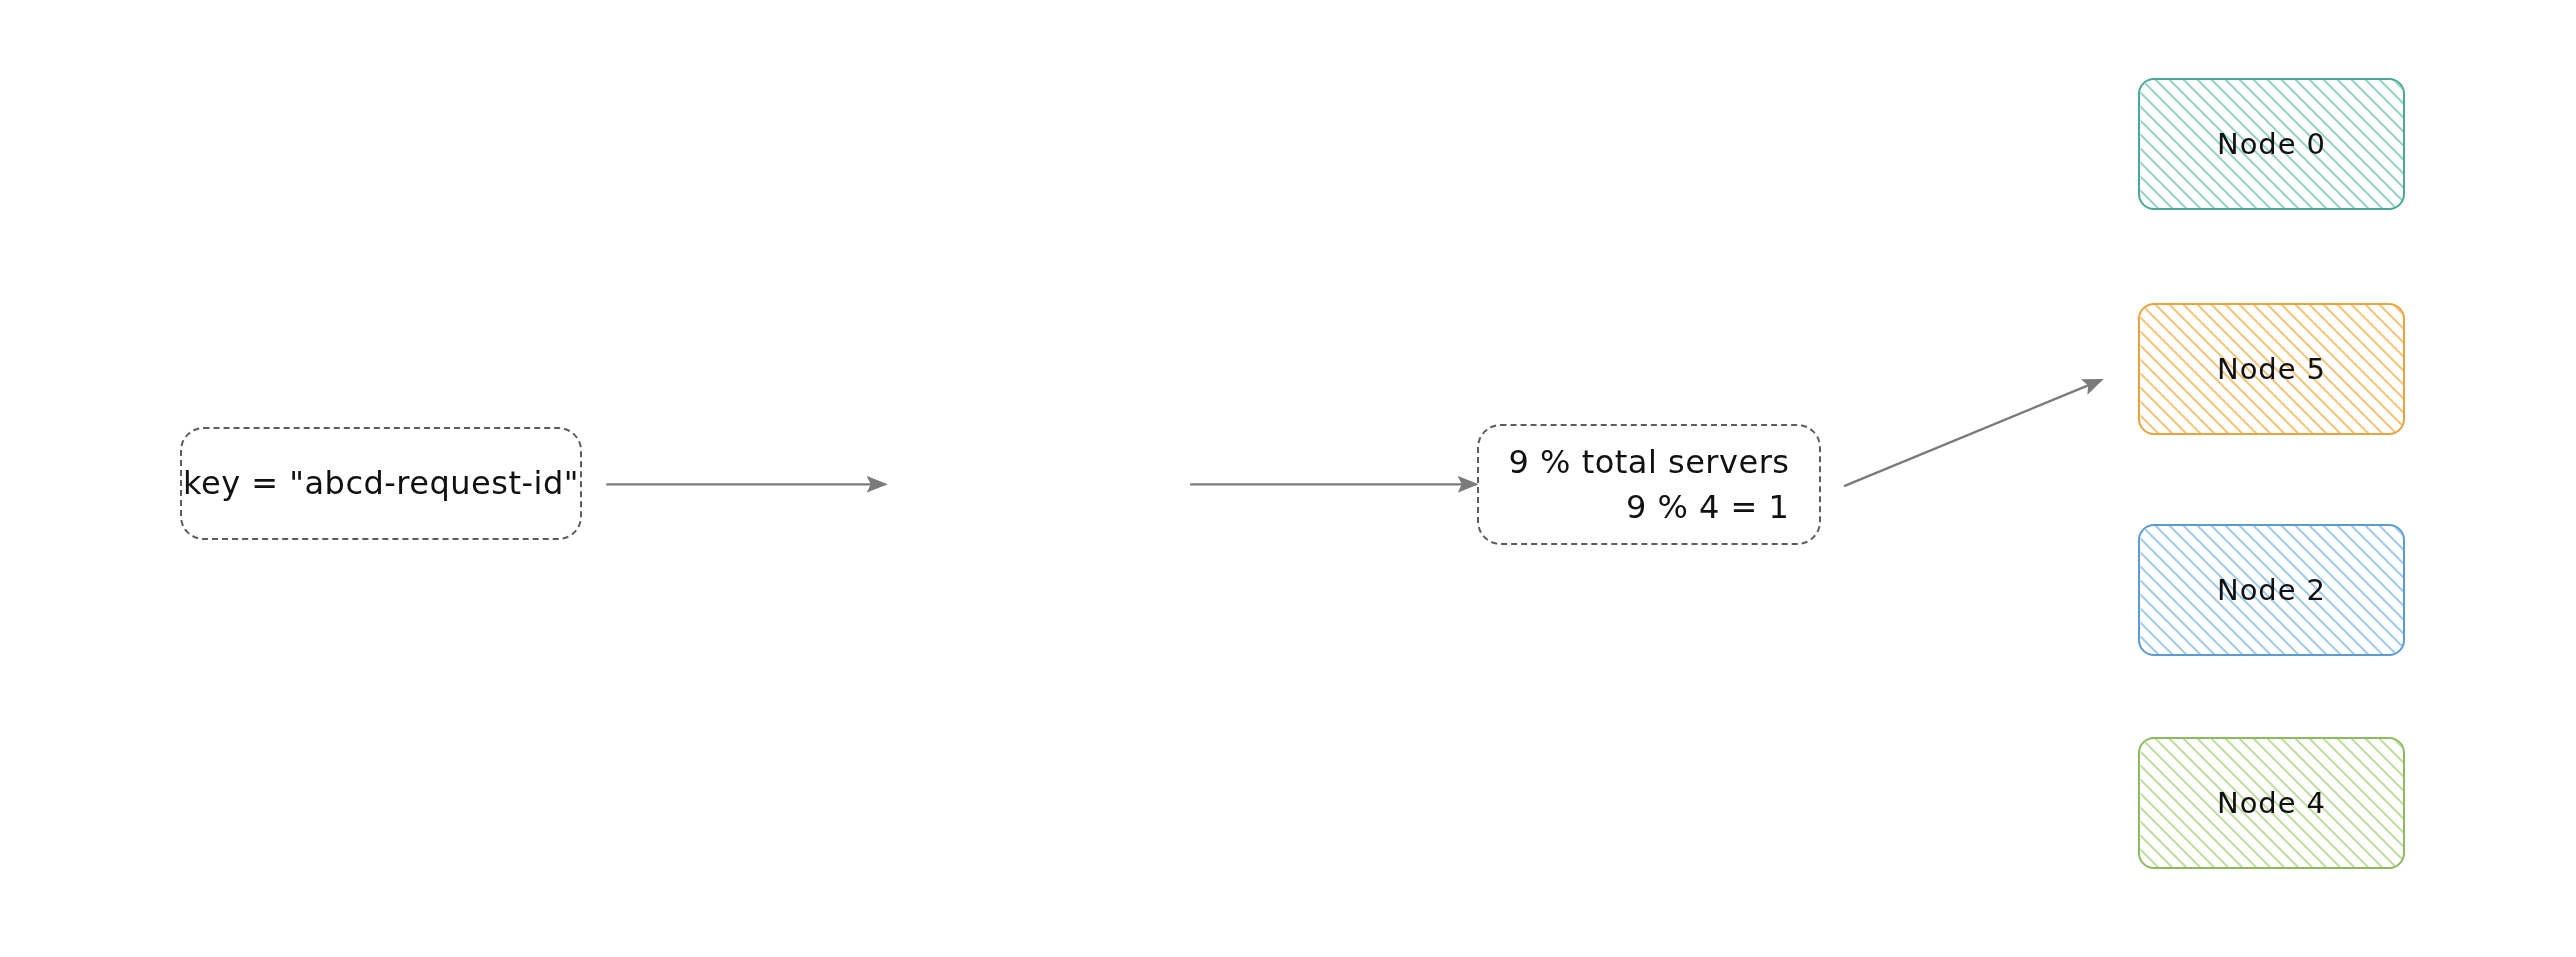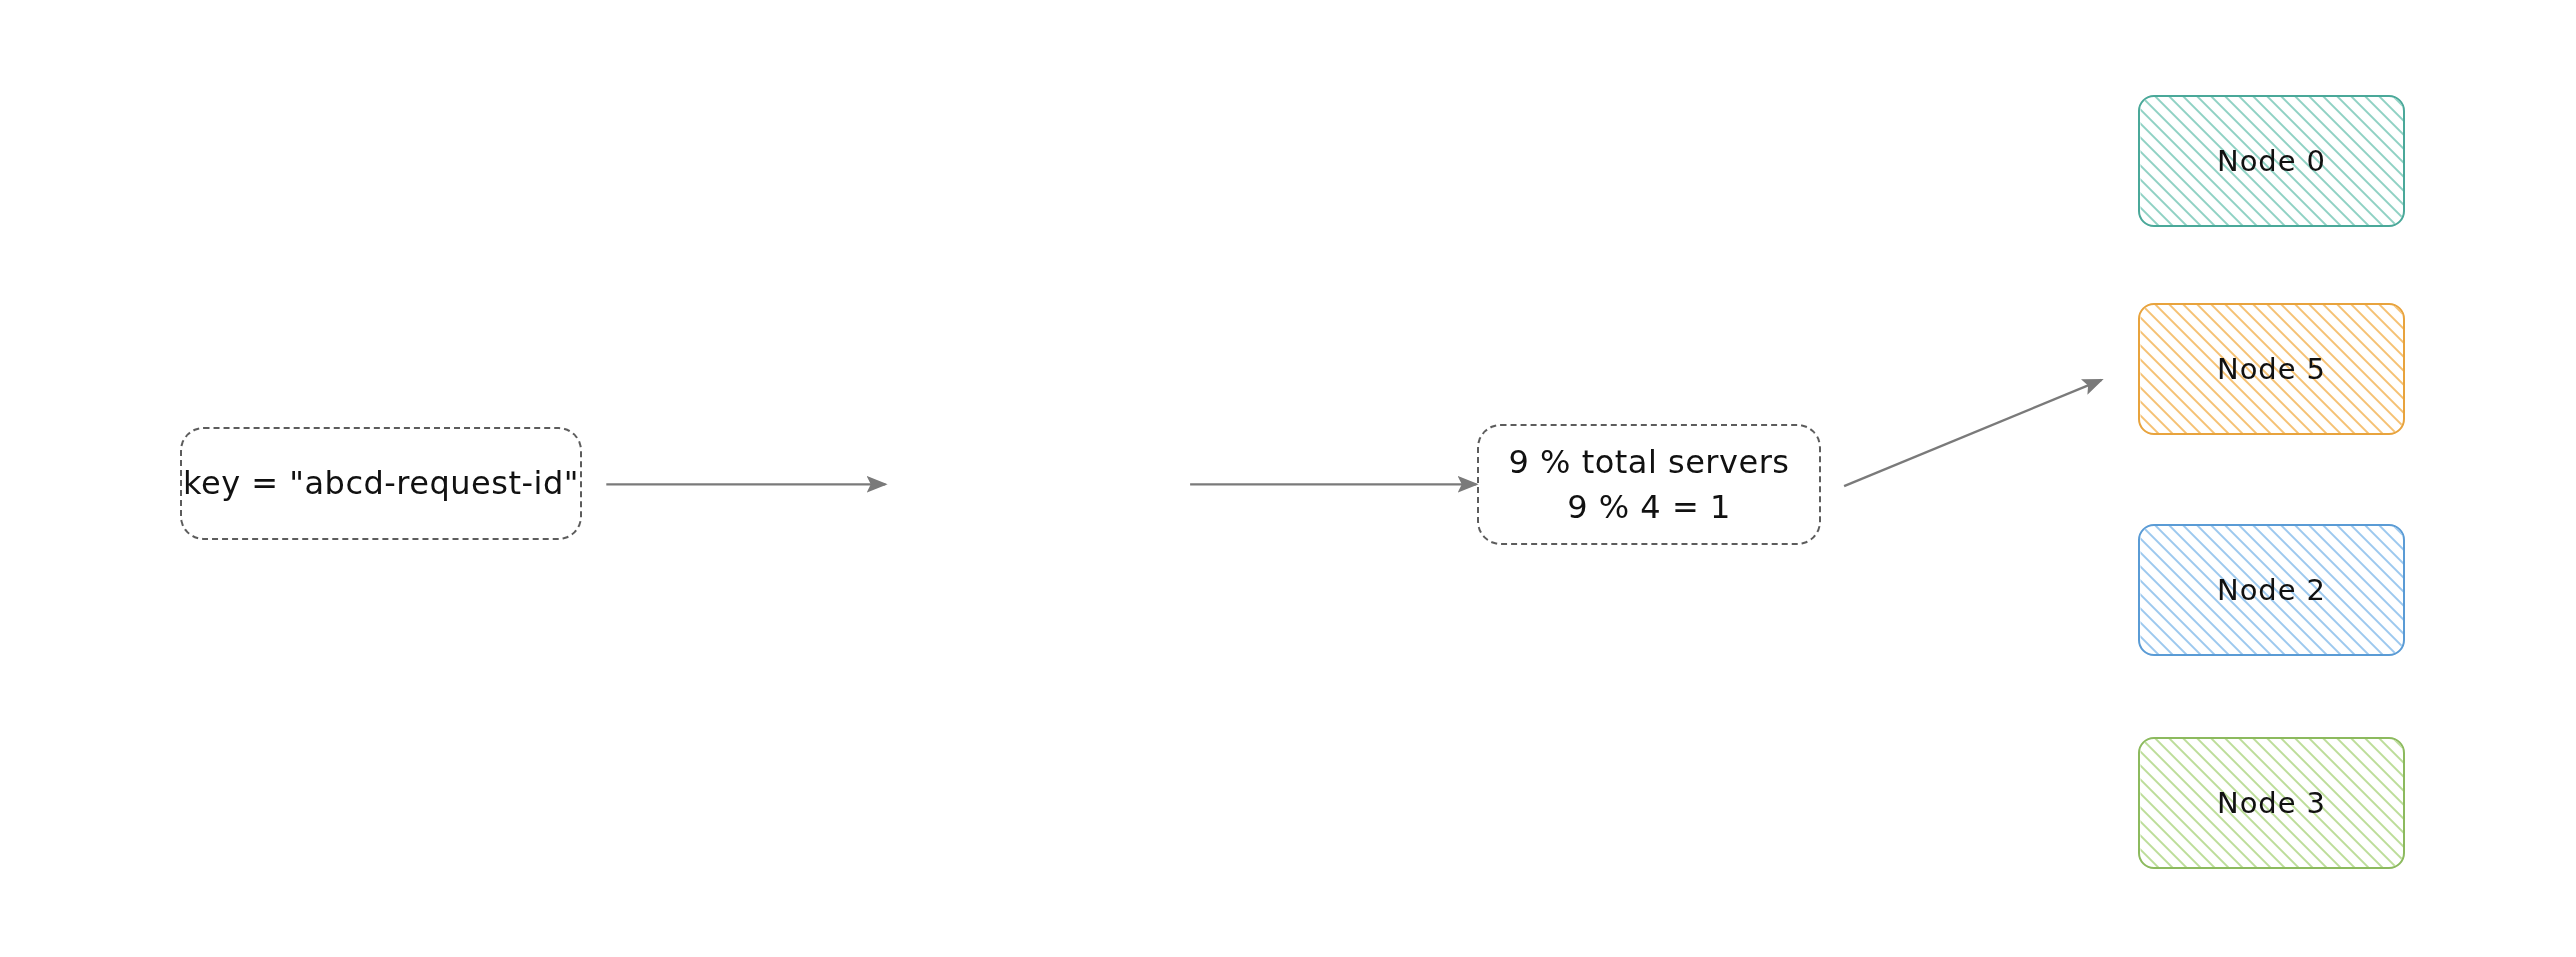--- a/index.html
+++ b/index.html
@@ -36,21 +36,21 @@
     font-weight: 400;
     color: #111111;
     letter-spacing: 0.5px;
     line-height: 1.38;
     white-space: pre-line;
   }
 
   #box-key   { left: 180px; top: 427px; width: 402px; height: 113px; }
   #box-hash  { left: 895px; top: 427px; width: 276px; height: 115px; }
   #box-mod   { left: 1477px; top: 424px; width: 344px; height: 121px; }
-  #box-mod .proc-text { text-align: center; }
+  #box-mod .proc-text { text-align: right; }
 
   
   .node-box {
     position: absolute;
     box-sizing: border-box;
     left: 2138px;
     width: 267px;
     height: 132px;
     border-radius: 16px;
     border-style: solid;
@@ -67,21 +67,21 @@
   }
   .node-label {
     position: relative;
     font-family: "DejaVu Sans", sans-serif;
     font-size: 29px;
     color: #111111;
     letter-spacing: 0.9px;
     z-index: 2;
   }
 
-  #node-0 { top: 95px; }
+  #node-0 { top: 78px; }
   #node-1 { top: 303px; }
   #node-2 { top: 524px; }
   #node-3 { top: 737px; }
 
   
   .arrow-svg {
     position: absolute;
     overflow: visible;
     pointer-events: none;
   }
@@ -154,17 +154,17 @@
     <svg class="node-hatch" viewBox="0 0 300 150" width="271" height="135">
       <rect width="100%" height="100%" fill="url(#hatch-2)"></rect>
     </svg>
     <span class="node-label">Node 2</span>
   </div>
 
   <div class="node-box" id="node-3" style="border-color:#8cba5e">
     <svg class="node-hatch" viewBox="0 0 300 150" width="271" height="135">
       <rect width="100%" height="100%" fill="url(#hatch-3)"></rect>
     </svg>
-    <span class="node-label">Node 3</span>
+    <span class="node-label">Node 4</span>
   </div>
 
 </div>
 
 
 </body></html>

